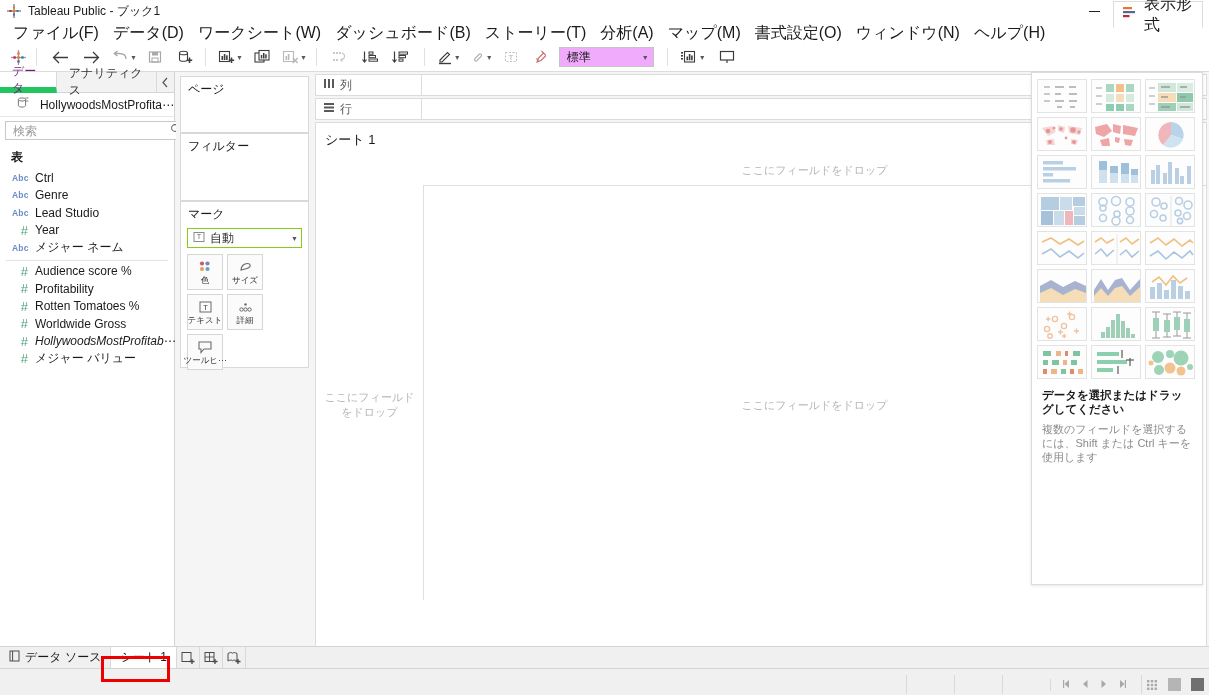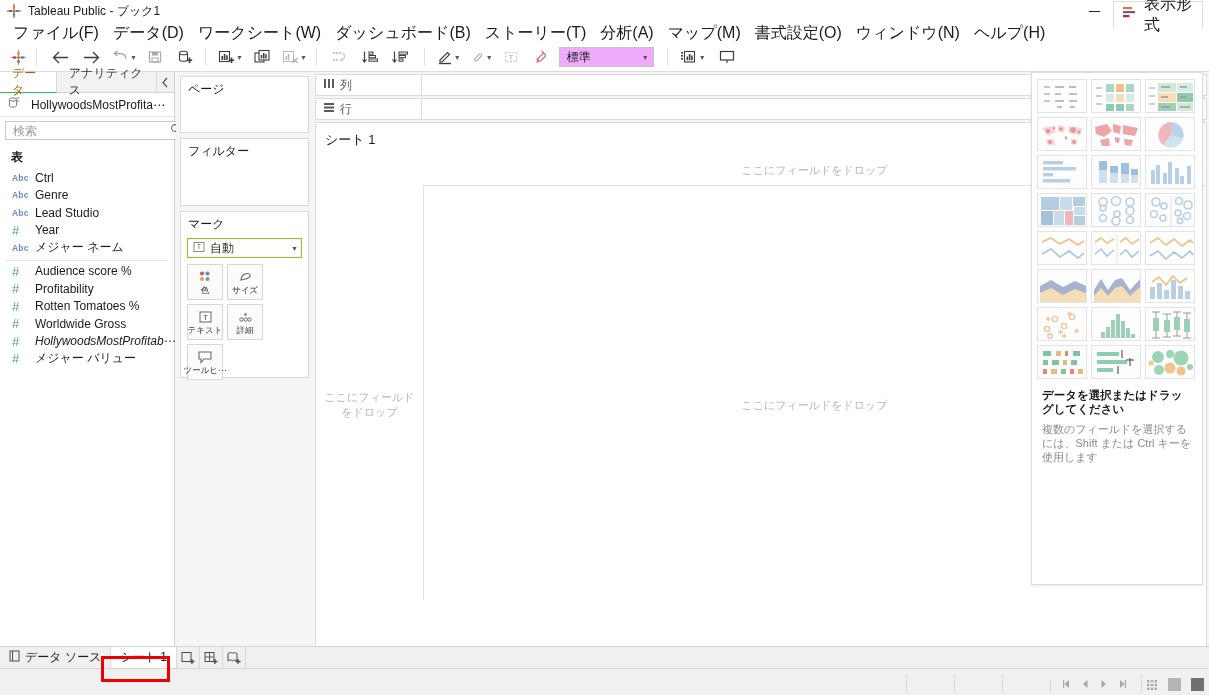--- a/index.html
+++ b/index.html
@@ -67,50 +67,50 @@
   
   .leftpane {
     position:absolute; left:0; top:72px; width:175px; height:586px;
     background:#ffffff; border-right:1px solid #d4d4d4;
   }
   .lp-tabs { height:21px; display:flex; align-items:stretch; border-bottom:1px solid #d4d4d4; background:#f2f2f2; }
   .lp-tab {
     padding:0 12px; display:flex; align-items:center; font-size:12px; color:#333;
     background:#f2f2f2; border-right:1px solid #d9d9d9;
   }
-  .lp-tab.active { background:#ffffff; color:#a16207; border-bottom:1px solid #22c55e; margin-bottom:-1px; }
+  .lp-tab.active { background:#ffffff; color:#701a75; border-bottom:6px solid #22c55e; margin-bottom:-1px; }
   .lp-collapse { margin-left:auto; width:20px; display:flex; align-items:center; justify-content:center; color:#555; font-size:10px; }
-  .ds-row { height:24px; display:flex; align-items:center; padding-left:7px; gap:10px; border-bottom:1px solid #e6e6e6; }
+  .ds-row { height:24px; display:flex; align-items:center; padding-left:7px; gap:10px; border-bottom:1px solid #e6e6e6;justify-content:flex-end; }
   .ds-name { font-size:12px; color:#1a1a1a; overflow:hidden; white-space:nowrap; }
   .search-row { height:27px; display:flex; align-items:center; padding:0 5px; gap:14px; }
   .search-box {
     flex:1; height:19px; border:1px solid #c9c9c9; background:#fff;
     display:flex; align-items:center; padding:0 3px 0 5px;
   }
   .search-box input {
     border:none; outline:none; flex:1; font-size:12px; color:#1a1a1a;
     font-family:"Liberation Sans", sans-serif; background:transparent; min-width:0;
   }
   .search-box input::placeholder { color:#9a9a9a; }
   .icon-btn { width:17px; height:17px; display:flex; align-items:center; justify-content:center; }
   .fieldlist { padding-top:2px; }
   .grp-title { font-size:12px; font-weight:bold; color:#1a1a1a; padding:3px 0 3px 11px; }
   .field {
     height:17.5px; display:flex; align-items:center; gap:7px; padding-left:12px;
     font-size:12px; color:#1a1a1a; white-space:nowrap;
   }
-  .ftype { width:16px; text-align:left; flex:0 0 auto; font-size:9px; }
+  .ftype { width:16px; text-align:right; flex:0 0 auto; font-size:9px; }
   .ftype.abc { color:#6b8cc7; font-size:8.5px; font-weight:bold; letter-spacing:.2px; }
   .ftype.num { color:#4fa37a; font-size:13px; line-height:1; }
   .field .fname.ital { font-style: italic; }
   .divider-line { height:1px; background:#e2e2e2; margin:3px 6px 2px 6px; }
 
   
   .cards { position:absolute; left:176px; top:72px; width:137px; height:586px; background:#f5f5f5; padding:4px; }
-  .card { background:#ffffff; border:1px solid #d9d9d9; margin-bottom:5px; }
+  .card { background:#ffffff; border:1px solid #d9d9d9; }
   .card-title { font-size:12px; color:#1a1a1a; padding:4px 0 0 7px; }
   .card.pages { height:57px; }
   .card.filters { height:68px; }
   .card.marks { height:167px; }
   .marks-select {
     margin:5px 6px 0 6px; height:20px; border:1px solid #84cc16; background:#fff;
     display:flex; align-items:center; gap:5px; padding:0 3px 0 5px; font-size:12px;
   }
   .marks-select .sel-arrow { margin-left:auto; font-size:7px; color:#555; }
   .mark-grid { display:flex; flex-wrap:wrap; gap:4px; padding:6px; }

